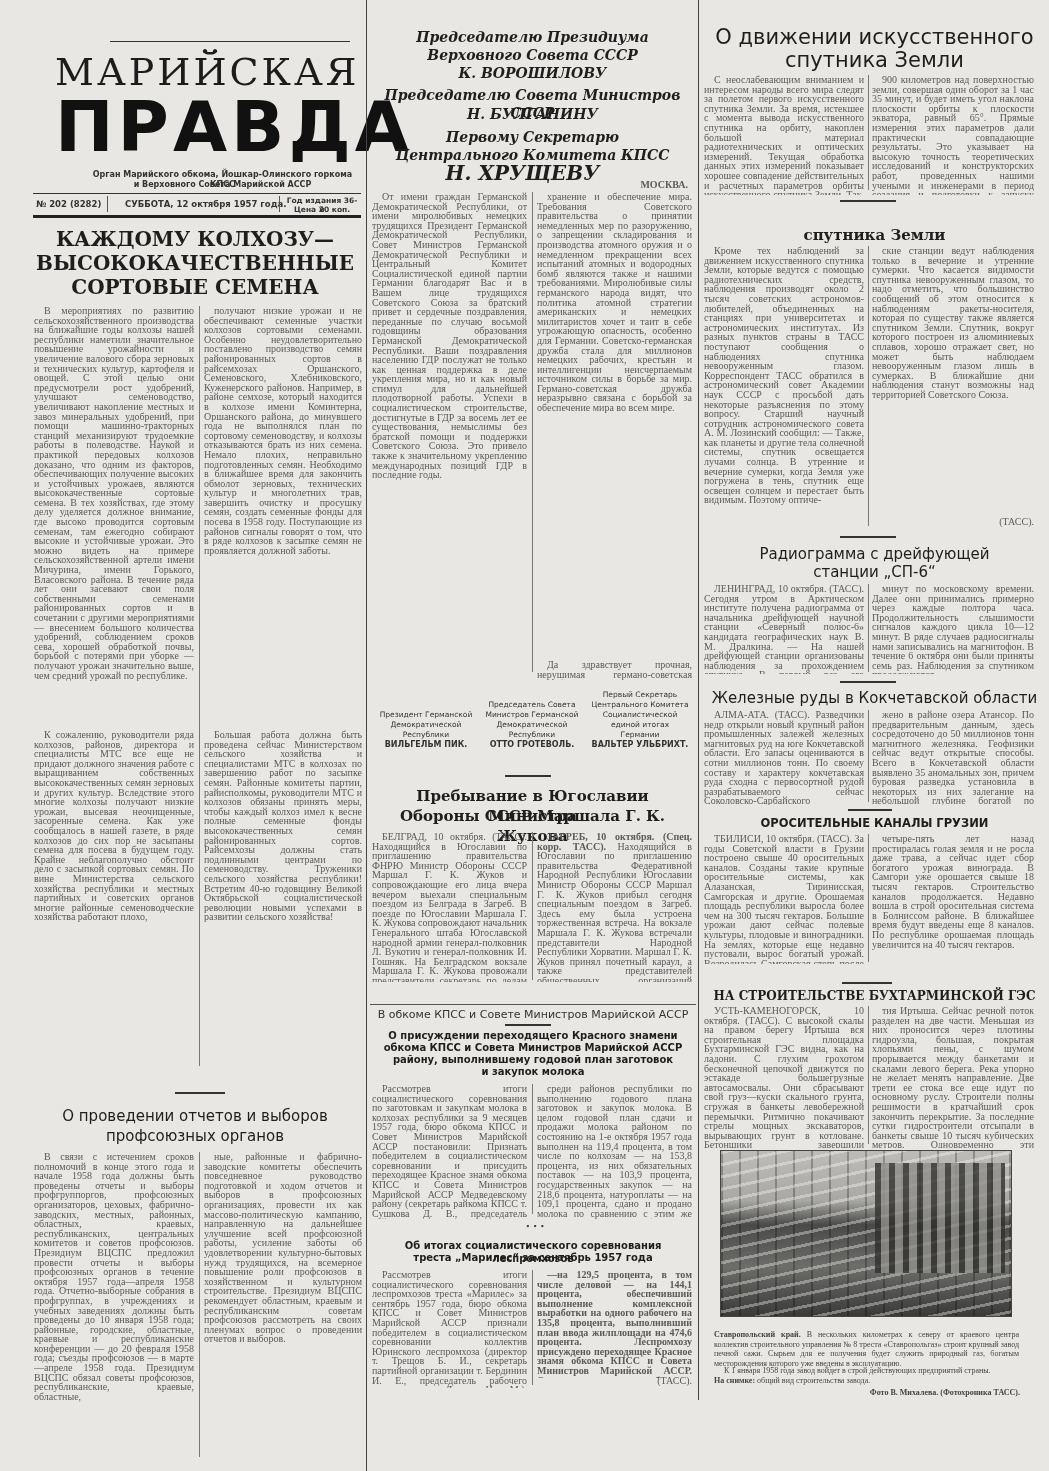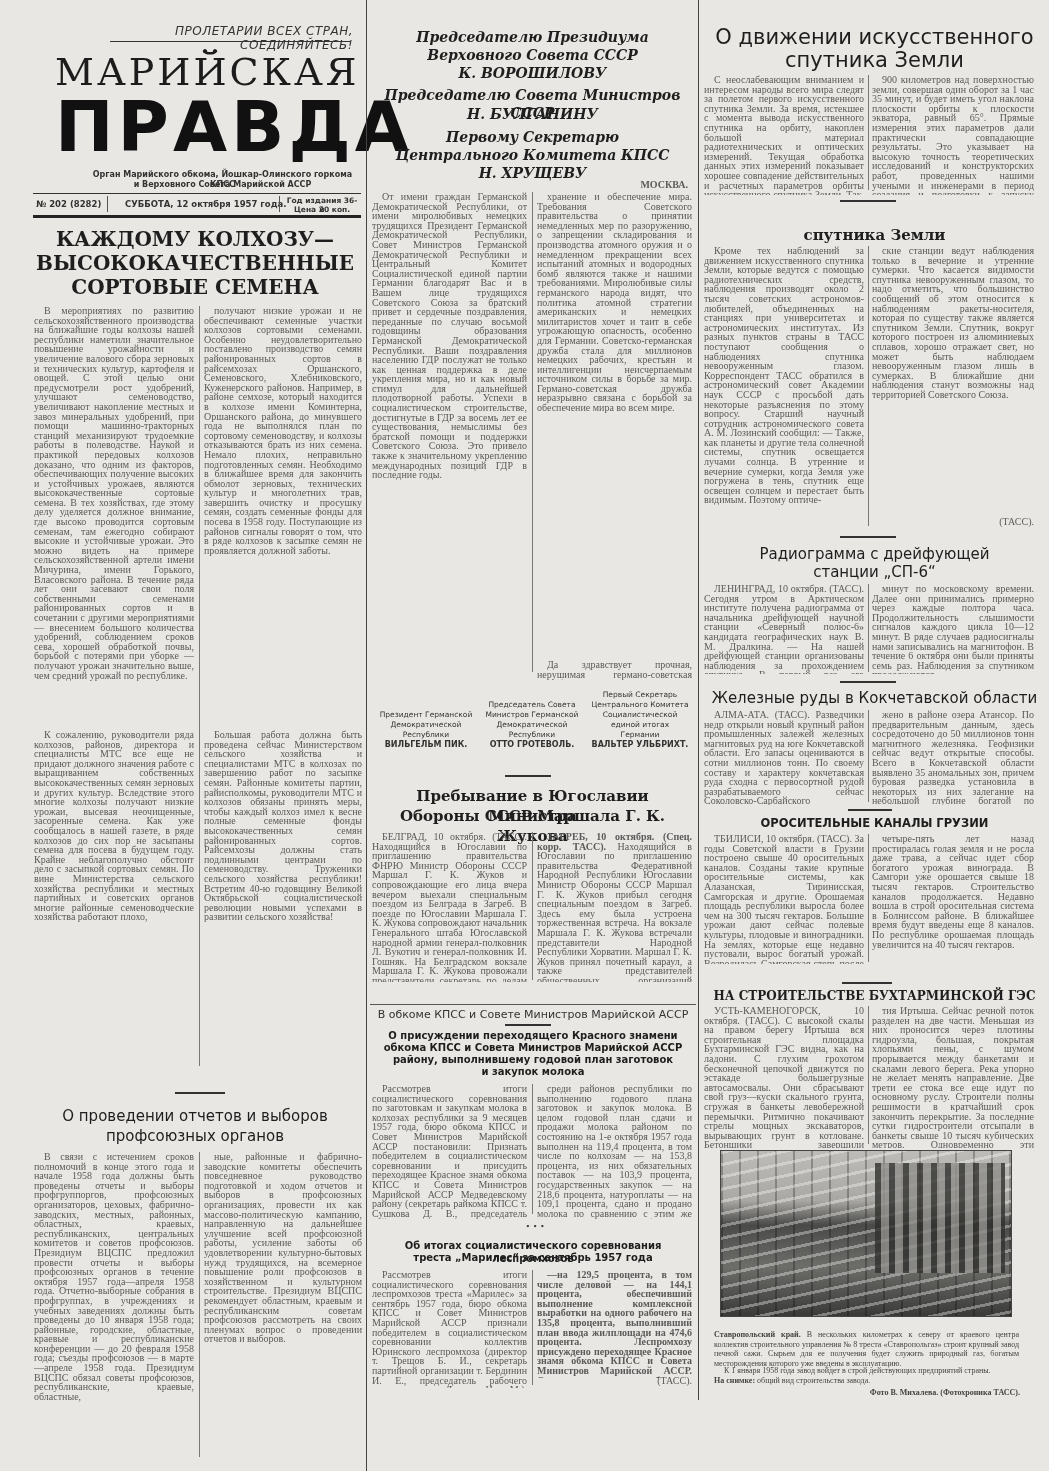--- a/index.html
+++ b/index.html
@@ -40,21 +40,20 @@
   .photo .bldg { position:absolute; right:6px; top:12px; width:130px; height:110px;
     background: repeating-linear-gradient(90deg, #2f2f2d 0 6px, #8f8e8a 6px 14px); opacity:0.8; }
   .caption { font-family:"Liberation Serif", serif; font-size:8px; line-height:9.5px; color:#444; text-align:justify; }
   .ornament { position:absolute; height:2px; background:#333; }
 </style>
 </head>
 <body>
 
 <div class="page">
 
-  <div class="abs hdr-slogan" style="left:108px;top:24px;width:245px;text-align:right;">ПРОЛЕТАРИИ ВСЕХ СТРАН, СОЕДИНЯЙТЕСЬ!</div>
   <div class="hrule" style="left:110px;top:41px;width:240px;background:#333;"></div>
   <div class="abs masthead1" style="left:55px;top:50px;width:280px;text-align:center;">МАРИЙСКАЯ</div>
   <div class="abs masthead2" style="left:55px;top:92px;width:290px;text-align:center;">ПРАВДА</div>
   <div class="abs organ" style="left:90px;top:170px;width:265px;">Орган Марийского обкома, Йошкар-Олинского горкома КПСС</div>
   <div class="abs organ" style="left:90px;top:180px;width:265px;">и Верховного Совета Марийской АССР</div>
   <div class="hrule" style="left:33px;top:193px;width:328px;background:#333;"></div>
   <div class="abs meta" style="left:36px;top:199px;">№ 202 (8282)</div>
   <div class="vrule" style="left:107px;top:196px;height:16px;"></div>
   <div class="abs meta" style="left:125px;top:199px;">СУББОТА, 12 октября 1957 года.</div>
   <div class="vrule" style="left:279px;top:196px;height:16px;"></div>
@@ -94,21 +93,21 @@
 
   <div class="vrule" style="left:366px;top:0px;height:1471px;background:#444;"></div>
 
   <div class="abs h-ital" style="left:370px;top:28px;width:325px;font-size:14px;line-height:18px;">Председателю Президиума</div>
   <div class="abs h-ital" style="left:370px;top:46px;width:325px;font-size:14px;line-height:18px;">Верховного Совета СССР</div>
   <div class="abs h-ital" style="left:370px;top:64px;width:325px;font-size:14px;line-height:18px;">К. ВОРОШИЛОВУ</div>
   <div class="abs h-ital" style="left:370px;top:86px;width:325px;font-size:14px;line-height:18px;">Председателю Совета Министров СССР</div>
   <div class="abs h-ital" style="left:370px;top:105px;width:325px;font-size:14px;line-height:18px;">Н. БУЛГАНИНУ</div>
   <div class="abs h-ital" style="left:370px;top:128px;width:325px;font-size:14px;line-height:18px;">Первому Секретарю</div>
   <div class="abs h-ital" style="left:370px;top:146px;width:325px;font-size:14px;line-height:18px;">Центрального Комитета КПСС</div>
-  <div class="abs h-ital" style="left:370px;top:164px;width:325px;font-size:14px;line-height:18px;">Н. ХРУЩЕВУ</div>
+  <div class="abs h-ital" style="left:360px;top:164px;width:325px;font-size:20px;line-height:18px;">Н. ХРУЩЕВУ</div>
   <div class="abs txt" style="left:560px;top:180px;width:128px;text-align:right;font-weight:bold;">МОСКВА.</div>
 
   <div class="abs txt" style="left:372px;top:192px;width:155px;height:485px;">
       <p>От имени граждан Германской Демократической Республики, от имени миролюбивых немецких трудящихся Президент Германской Демократической Республики, Совет Министров Германской Демократической Республики и Центральный Комитет Социалистической единой партии Германии благодарят Вас и в Вашем лице трудящихся Советского Союза за братский привет и сердечные поздравления, переданные по случаю восьмой годовщины образования Германской Демократической Республики. Ваши поздравления населению ГДР послужат не только как ценная поддержка в деле укрепления мира, но и как новый стимул для дальнейшей плодотворной работы. Успехи в социалистическом строительстве, достигнутые в ГДР за восемь лет ее существования, немыслимы без братской помощи и поддержки Советского Союза. Это привело также к значительному укреплению международных позиций ГДР в последние годы.</p>
     </div>
   <div class="vrule" style="left:532px;top:192px;height:480px;background:#777;"></div>
   <div class="abs txt" style="left:537px;top:192px;width:155px;height:465px;">
       <p>хранение и обеспечение мира. Требования Советского правительства о принятии немедленных мер по разоружению, о запрещении складирования и производства атомного оружия и о немедленном прекращении всех испытаний атомных и водородных бомб являются также и нашими требованиями. Миролюбивые силы германского народа видят, что политика атомной стратегии американских и немецких милитаристов хочет и таит в себе угрожающую опасность, особенно для Германии. Советско-германская дружба стала для миллионов немецких рабочих, крестьян и интеллигенции неисчерпаемым источником силы в борьбе за мир. Германо-советская дружба неразрывно связана с борьбой за обеспечение мира во всем мире.</p>
     </div>
   <div class="abs txt" style="left:537px;top:660px;width:155px;height:20px;">

